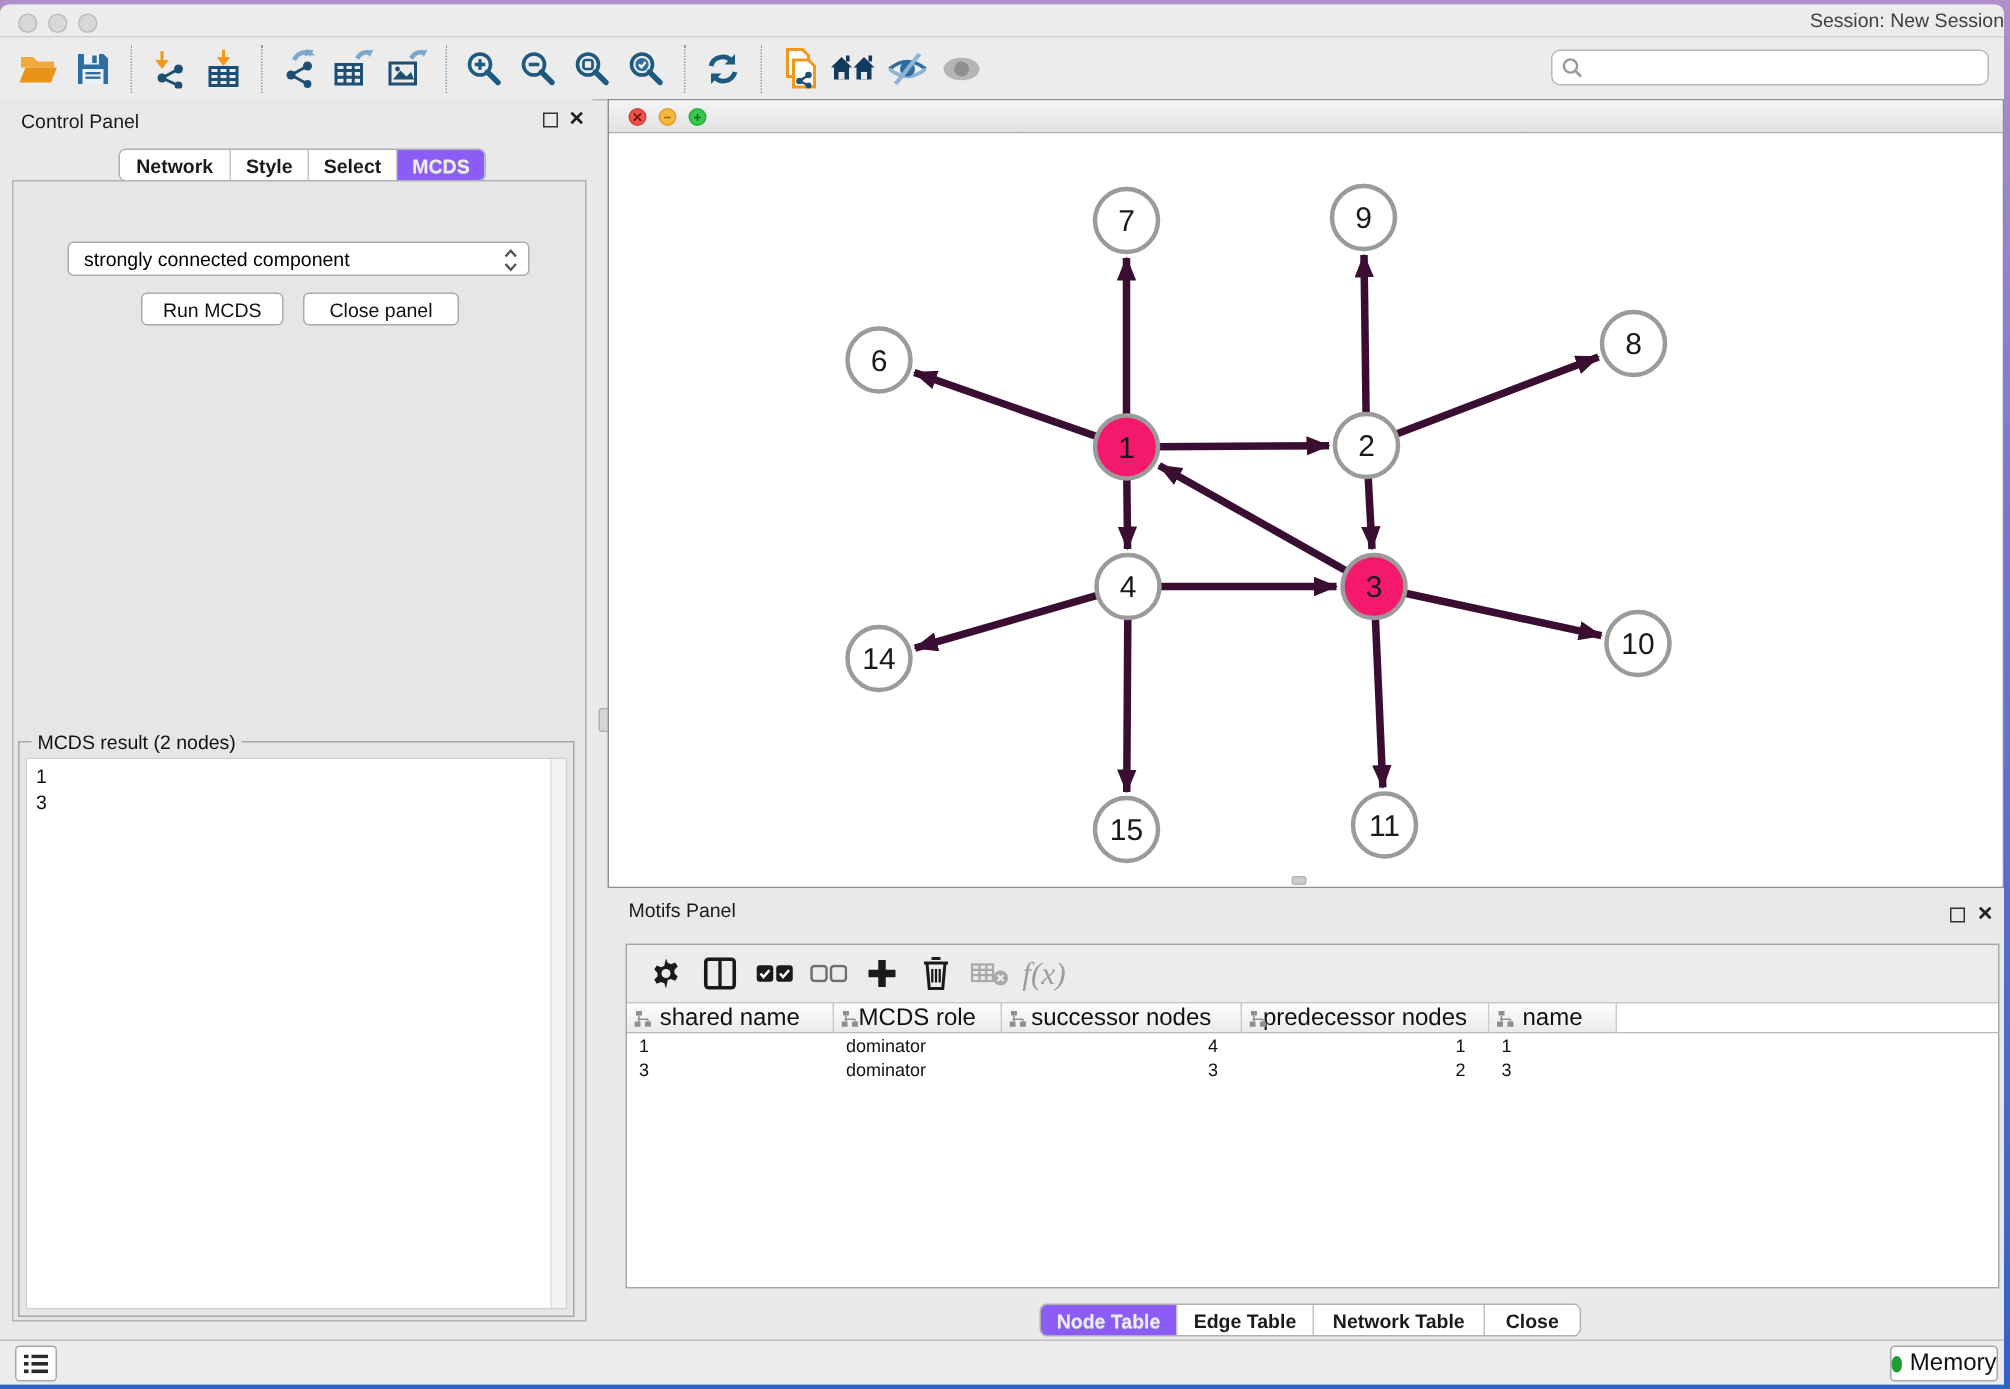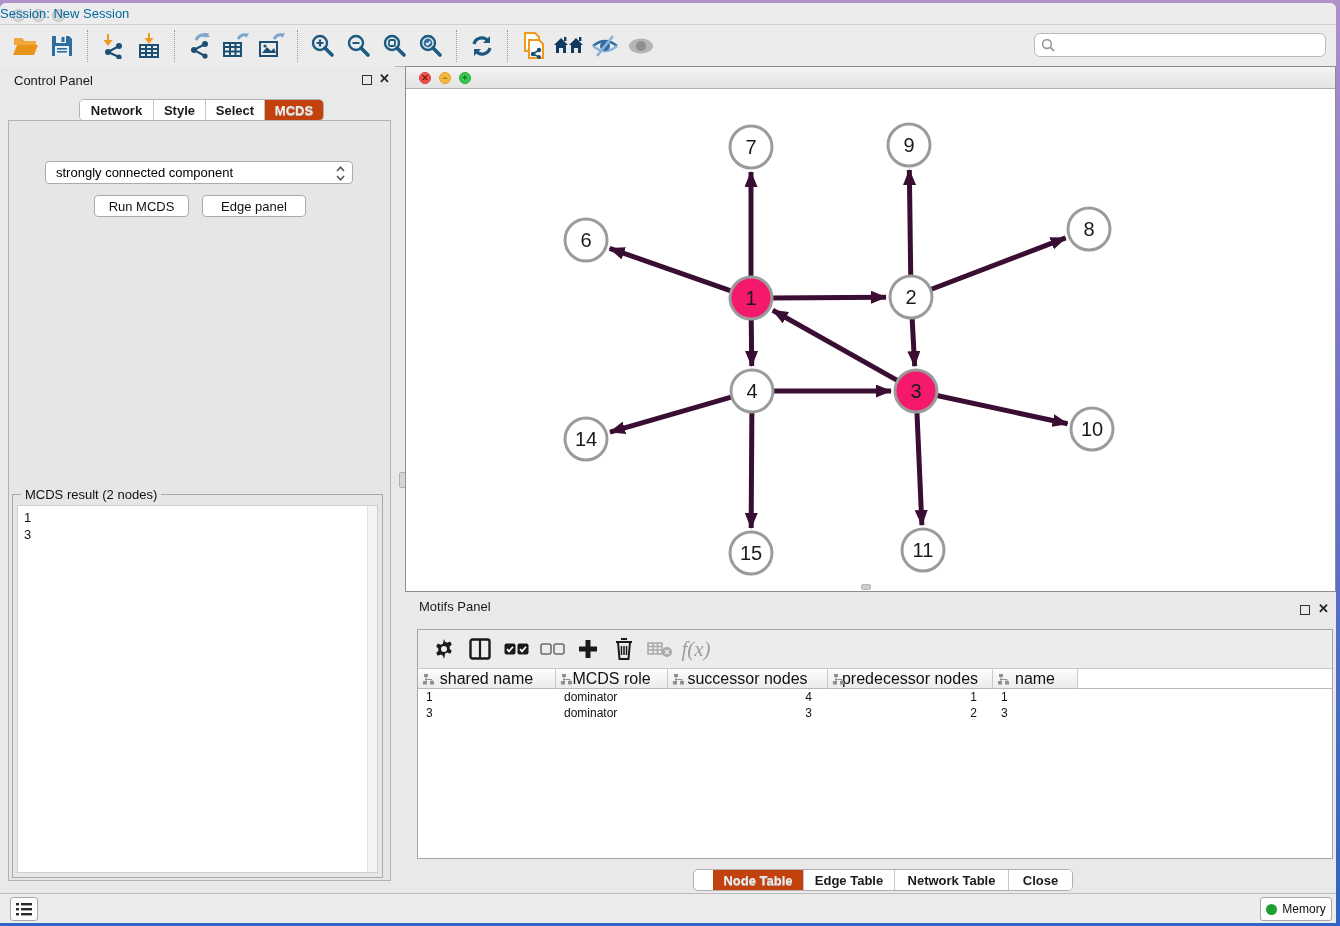--- a/index.html
+++ b/index.html
@@ -3,41 +3,41 @@
 <meta charset="utf-8">
 <style>
   * { margin:0; padding:0; box-sizing:border-box; }
   html,body { width:1340px; height:926px; font-family:"Liberation Sans", sans-serif; }
   body { background:linear-gradient(180deg,#b18fca 0%, #7a77ce 35%, #2f63c4 100%); position:relative; overflow:hidden; }
 
   #app { position:absolute; left:0; top:3px; width:1336px; height:920px; background:#e9e9e9; border-radius:6px 6px 0 0; overflow:hidden; }
 
   
   #titlebar { position:absolute; left:0; top:0; width:100%; height:22px; background:#ececec; border-bottom:1px solid #cfcfcf; }
-  #titlebar .title { position:absolute; left:0; right:0; top:3px; text-align:left; font-size:13px; color:#0369a1; }
+  #titlebar .title { position:absolute; left:0; right:0; top:3px; text-align:right; font-size:13px; color:#404040; }
   .tl { position:absolute; top:6px; width:13px; height:13px; border-radius:50%; background:#d8d8d8; border:1px solid #bdbdbd; }
 
   
   #toolbar { position:absolute; left:0; top:22px; width:100%; height:42px; background:#ececec; border-bottom:1px solid #b6b6b6; display:flex; align-items:center; padding:0 8px; }
   .tbtn { width:36px; height:36px; display:flex; align-items:center; justify-content:center; flex:0 0 auto; }
   .tsep { width:1px; height:32px; border-left:1px dotted #9a9a9a; margin:0 7px; flex:0 0 auto; }
   #search-box { position:absolute; right:10px; top:8px; width:292px; height:24px; background:#fff; border:1px solid #b9b9b9; border-radius:6px; display:flex; align-items:center; padding:0 6px; }
   #search-box input { border:none; outline:none; flex:1; font-size:13px; background:transparent; margin-left:4px; }
 
   
   #control-panel { position:absolute; left:0; top:63px; width:395px; height:827px; background:#e9e9e9; }
   .panel-titlerow { position:absolute; left:0; top:0; width:100%; height:26px; }
   .panel-title { position:absolute; left:14px; top:7px; font-size:13px; color:#1a1a1a; }
   .float-ico { position:absolute; top:9px; width:10px; height:10px; border:1.5px solid #333; }
   .close-ico { position:absolute; top:5px; font-size:13px; font-weight:bold; color:#222; }
 
   .seg-group { position:absolute; display:flex; border:1px solid #b0b0b0; border-radius:5px; overflow:hidden; background:#fff; height:22px; }
   .seg { height:100%; display:flex; align-items:center; justify-content:center; font-size:13px; font-weight:600; color:#1a1a1a; background:#fff; border-left:1px solid #c4c4c4; cursor:default; }
   .seg:first-child { border-left:none; }
-  .seg.active { background:#c2410c; color:#ebebeb; text-shadow:0 1px 0 #bbb; }
+  .seg.active { background:#8b5cf6; color:#ebebeb; text-shadow:0 1px 0 #bbb; }
 
   #cp-tabs { left:79px; top:33px; }
   #cp-tabs .seg:nth-child(1){width:73px;} #cp-tabs .seg:nth-child(2){width:52px;}
   #cp-tabs .seg:nth-child(3){width:59px;} #cp-tabs .seg:nth-child(4){width:59px;}
 
   #cp-box { position:absolute; left:8px; top:54px; width:383px; height:761px; background:#e6e6e6; border:1px solid #b2b2b2; }
   #opt-label { position:absolute; left:0; width:100%; top:75px; text-align:center; font-size:13px; color:#111; }
   #criterion { position:absolute; left:45px; top:95px; width:308px; height:23px; background:#fff; border:1px solid #ababab; border-radius:4px; display:flex; align-items:center; font-size:13px; padding:0 10px; }
   #criterion .spin { position:absolute; right:6px; top:2px; }
   .pbtn { position:absolute; height:22px; background:#fff; border:1px solid #ababab; border-radius:4px; font-size:13px; color:#111; display:flex; align-items:center; justify-content:center; }
@@ -70,27 +70,27 @@
   .th { background:linear-gradient(#fdfdfd,#ebebeb); border-right:1px solid #c9c9c9; border-top:1px solid #c9c9c9; border-bottom:1px solid #b9b9b9; display:flex; align-items:center; justify-content:center; gap:4px; font-size:16px; color:#111; position:relative; }
   .th .hicon { position:absolute; left:5px; top:5px; }
   .th.filler { background:#fff; border-right:none; }
   #tp-body { position:absolute; left:0; top:59px; width:100%; bottom:0; background:#fff; overflow:hidden; }
   .tr { display:flex; height:16px; }
   .td { font-size:12px; color:#111; line-height:16px; white-space:nowrap; overflow:hidden; }
   .td.left { padding-left:8px; text-align:left; }
   .td.right { padding-right:16px; text-align:right; }
 
   #tp-tabs { left:288px; top:277px; }
-  #tp-tabs .seg:nth-child(1){width:90px;margin-left:19px;} #tp-tabs .seg:nth-child(2){width:91px;}
+  #tp-tabs .seg:nth-child(1){width:90px;} #tp-tabs .seg:nth-child(2){width:91px;}
   #tp-tabs .seg:nth-child(3){width:114px;} #tp-tabs .seg:nth-child(4){width:64px;}
 
   
   #footer { position:absolute; left:0; top:890px; width:100%; height:30px; background:#ececec; border-top:1px solid #bdbdbd; }
   #list-btn { position:absolute; left:10px; top:3px; width:28px; height:24px; background:#fdfdfd; border:1px solid #a8a8a8; border-radius:3px; display:flex; align-items:center; justify-content:center; }
-  #memory-btn { position:absolute; right:4px; top:3px; width:72px; height:24px; background:#fdfdfd; border:1px solid #a8a8a8; border-radius:3px; display:flex; align-items:center; justify-content:center; gap:5px; font-size:12px; color:#111; }
+  #memory-btn { position:absolute; right:4px; top:3px; width:72px; height:24px; background:#fdfdfd; border:1px solid #a8a8a8; border-radius:3px; display:flex; align-items:center; justify-content:center; gap:5px; font-size:16px; color:#111; }
   #memory-dot { width:11px; height:11px; border-radius:50%; background:#1e9e33; }
 
   svg { display:block; }
 </style>
 </head>
 <body>
 
 <div id="app">
 
   <div id="titlebar">
@@ -265,21 +265,21 @@
     <div id="criterion">
       <span>strongly connected component</span>
       <span class="spin">
         <svg width="11" height="19" viewBox="0 0 11 19">
             <path d="M2 7 5.5 3.2 9 7" fill="none" stroke="#555" stroke-width="1.6"></path>
             <path d="M2 12 5.5 15.8 9 12" fill="none" stroke="#555" stroke-width="1.6"></path>
           </svg>
       </span>
     </div>
     <div id="run-btn" class="pbtn">Run MCDS</div>
-    <div id="closepanel-btn" class="pbtn">Edge panel</div>
+    <div id="closepanel-btn" class="pbtn">Close panel</div>
     <div id="result-fieldset">
       <span id="result-legend">MCDS result (2 nodes)</span>
       <div id="result-area">
         <div id="result-lines">
             <div>1</div>
             <div>3</div>
           </div>
         <div id="result-scroll"></div>
       </div>
     </div>

